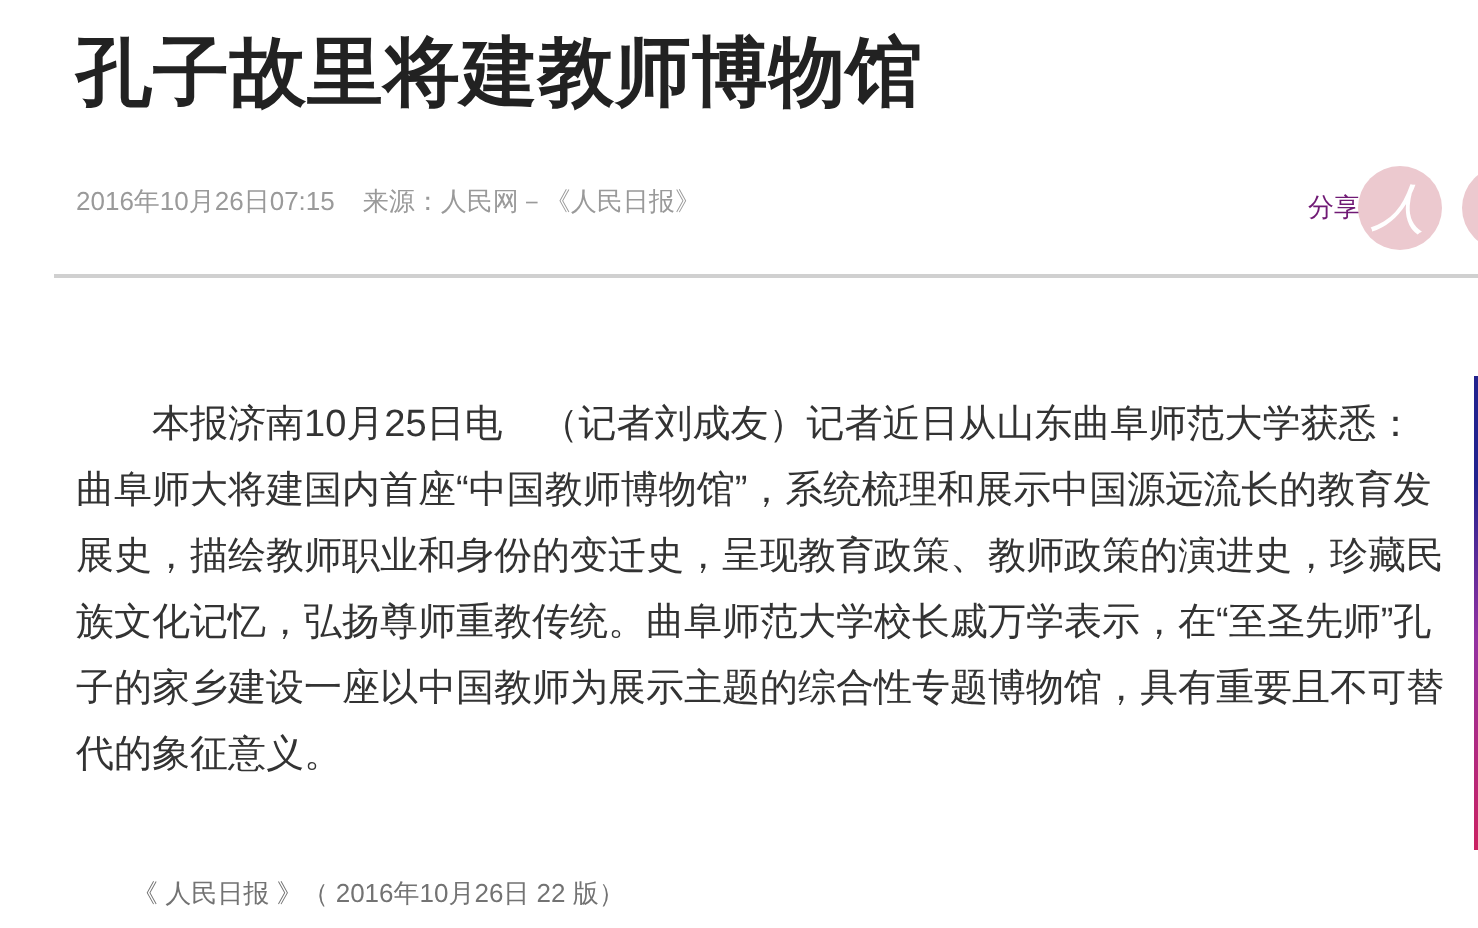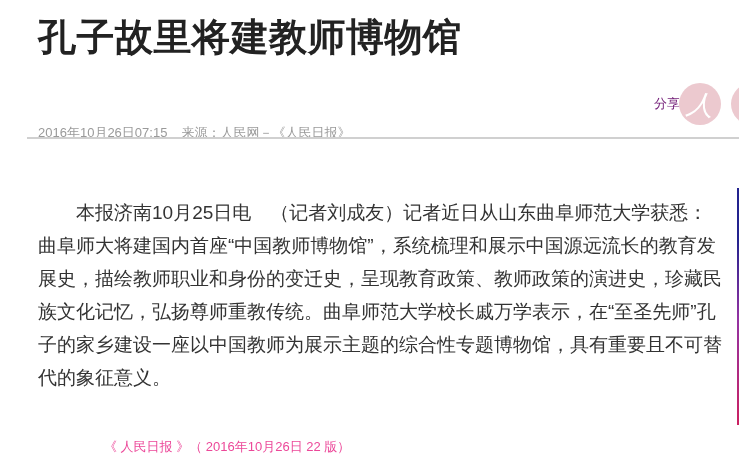--- a/index.html
+++ b/index.html
@@ -23,21 +23,20 @@
     letter-spacing: 0.5px;
     line-height: 46px;
     white-space: nowrap;
   }
   .meta-row {
     position: absolute;
     left: 38px; top: 92px;
     font-size: 13px;
     color: #9a9a9a;
     white-space: nowrap;
-    margin-top: 32px;
   }
   .meta-source { margin-left: 14px; }
   .share-area {
     position: absolute;
     left: 620px; top: 95px;
     font-size: 13px;
     color: #701a75;
     white-space: nowrap;
     margin-left: 34px;
   }
@@ -75,23 +74,22 @@
     line-height: 33px;
     color: #333333;
     text-indent: 2em;
     text-align: left;
   }
   .article-body strong { font-weight: 400; color: #333333; }
   .citation {
     position: absolute;
     left: 66px; top: 438px;
     font-size: 13px;
-    color: #ec4899;
+    color: #737373;
     white-space: nowrap;
-    margin-left: 38px;
   }
   .edge-gradient-bar {
     position: absolute;
     right: 0; top: 188px;
     width: 2px; height: 237px;
     background: linear-gradient(180deg,
       #23238e 0%, #23238e 22%,
       #9232a2 55%,
       #cb2161 100%);
   }

